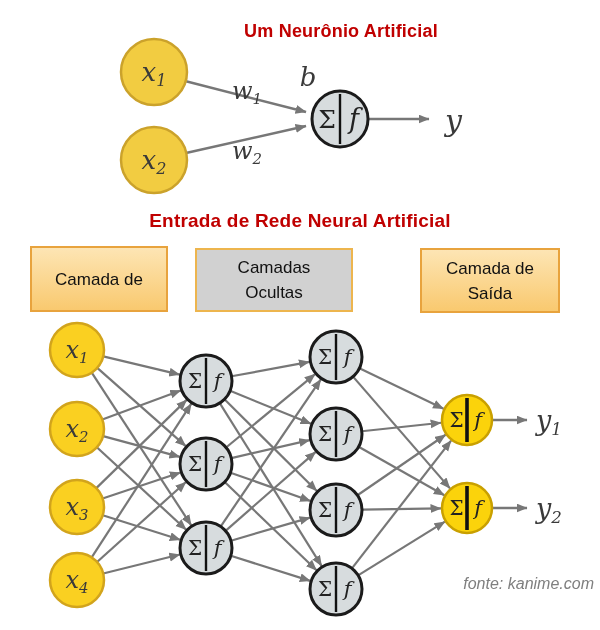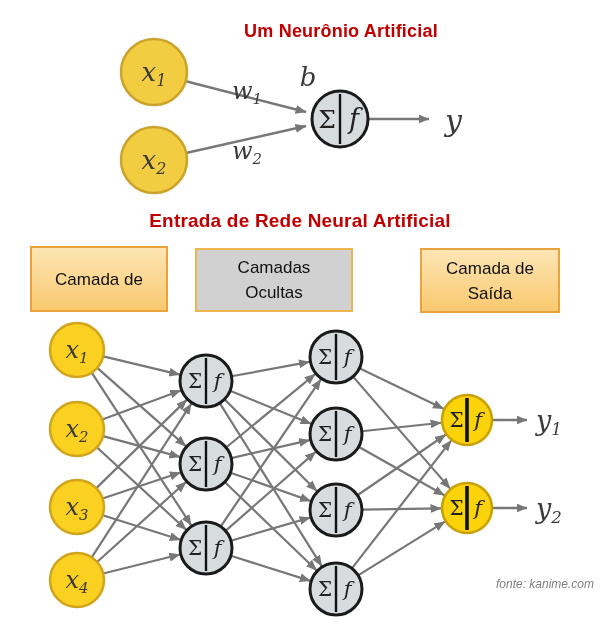--- a/index.html
+++ b/index.html
@@ -27,21 +27,21 @@
     background:var(--box-gray-fill,#D1D1D1);
     border:2px solid var(--box-gray-border,#EDB54E);
   }
   #box-input  { left:30px;  top:246px; width:138px; height:66px; }
   #box-hidden { left:195px; top:248px; width:158px; height:64px; }
   #box-output { left:420px; top:248px; width:140px; height:65px; }
   #diagram-svg { position:absolute; left:0; top:0; }
   .credits {
     position:absolute; top:572px; right:6px; text-align:right;
     font-style:italic; color:var(--credits-color,#7F7F7F);
-    font-size:12px; line-height:24.5px;margin-left:15px;
+    font-size:16px; line-height:24.5px;margin-left:15px;
   }
   .credits span { display:block; }
 </style>
 </head>
 <body style="--title-color: #C00000; --box-orange-top: #FDE5B4; --box-orange-bottom: #F9C96F; --box-orange-border: #E8A33D; --box-gray-fill: #D1D1D1; --box-gray-border: #EDB54E; --credits-color: #7F7F7F;">
 
 <div class="title" id="neuron-title">Um Neurônio Artificial</div>
 
 <div class="title" id="network-title">Entrada de Rede Neural Artificial</div>
 

